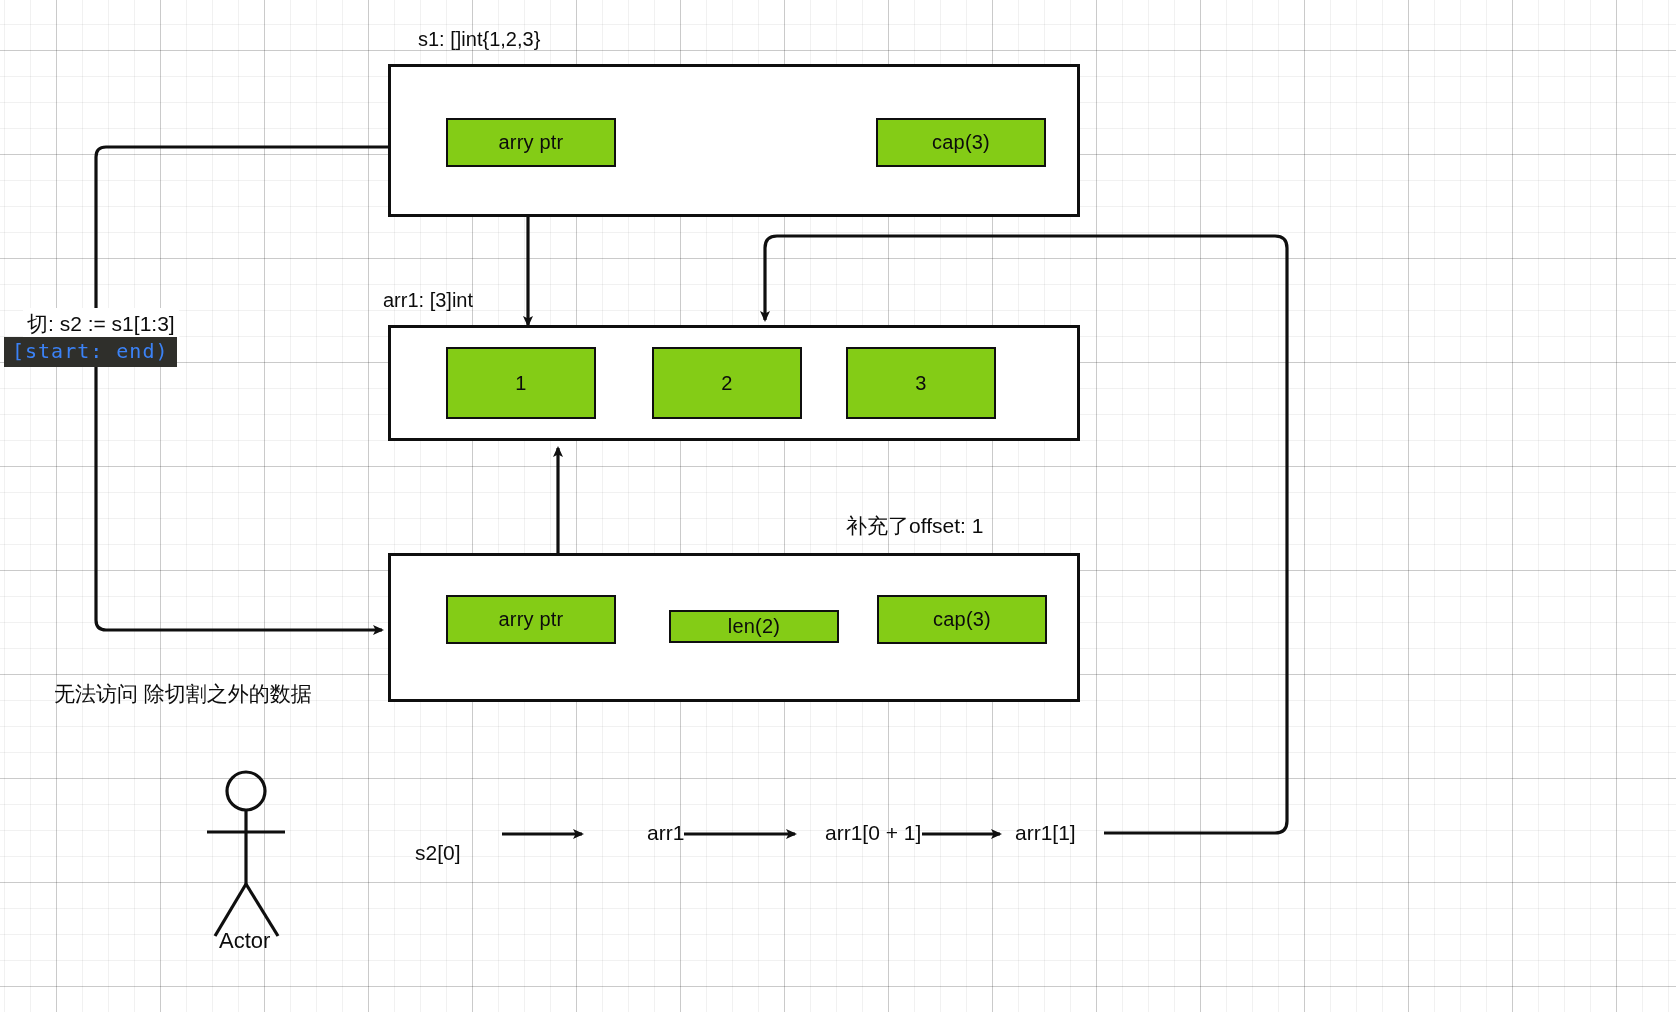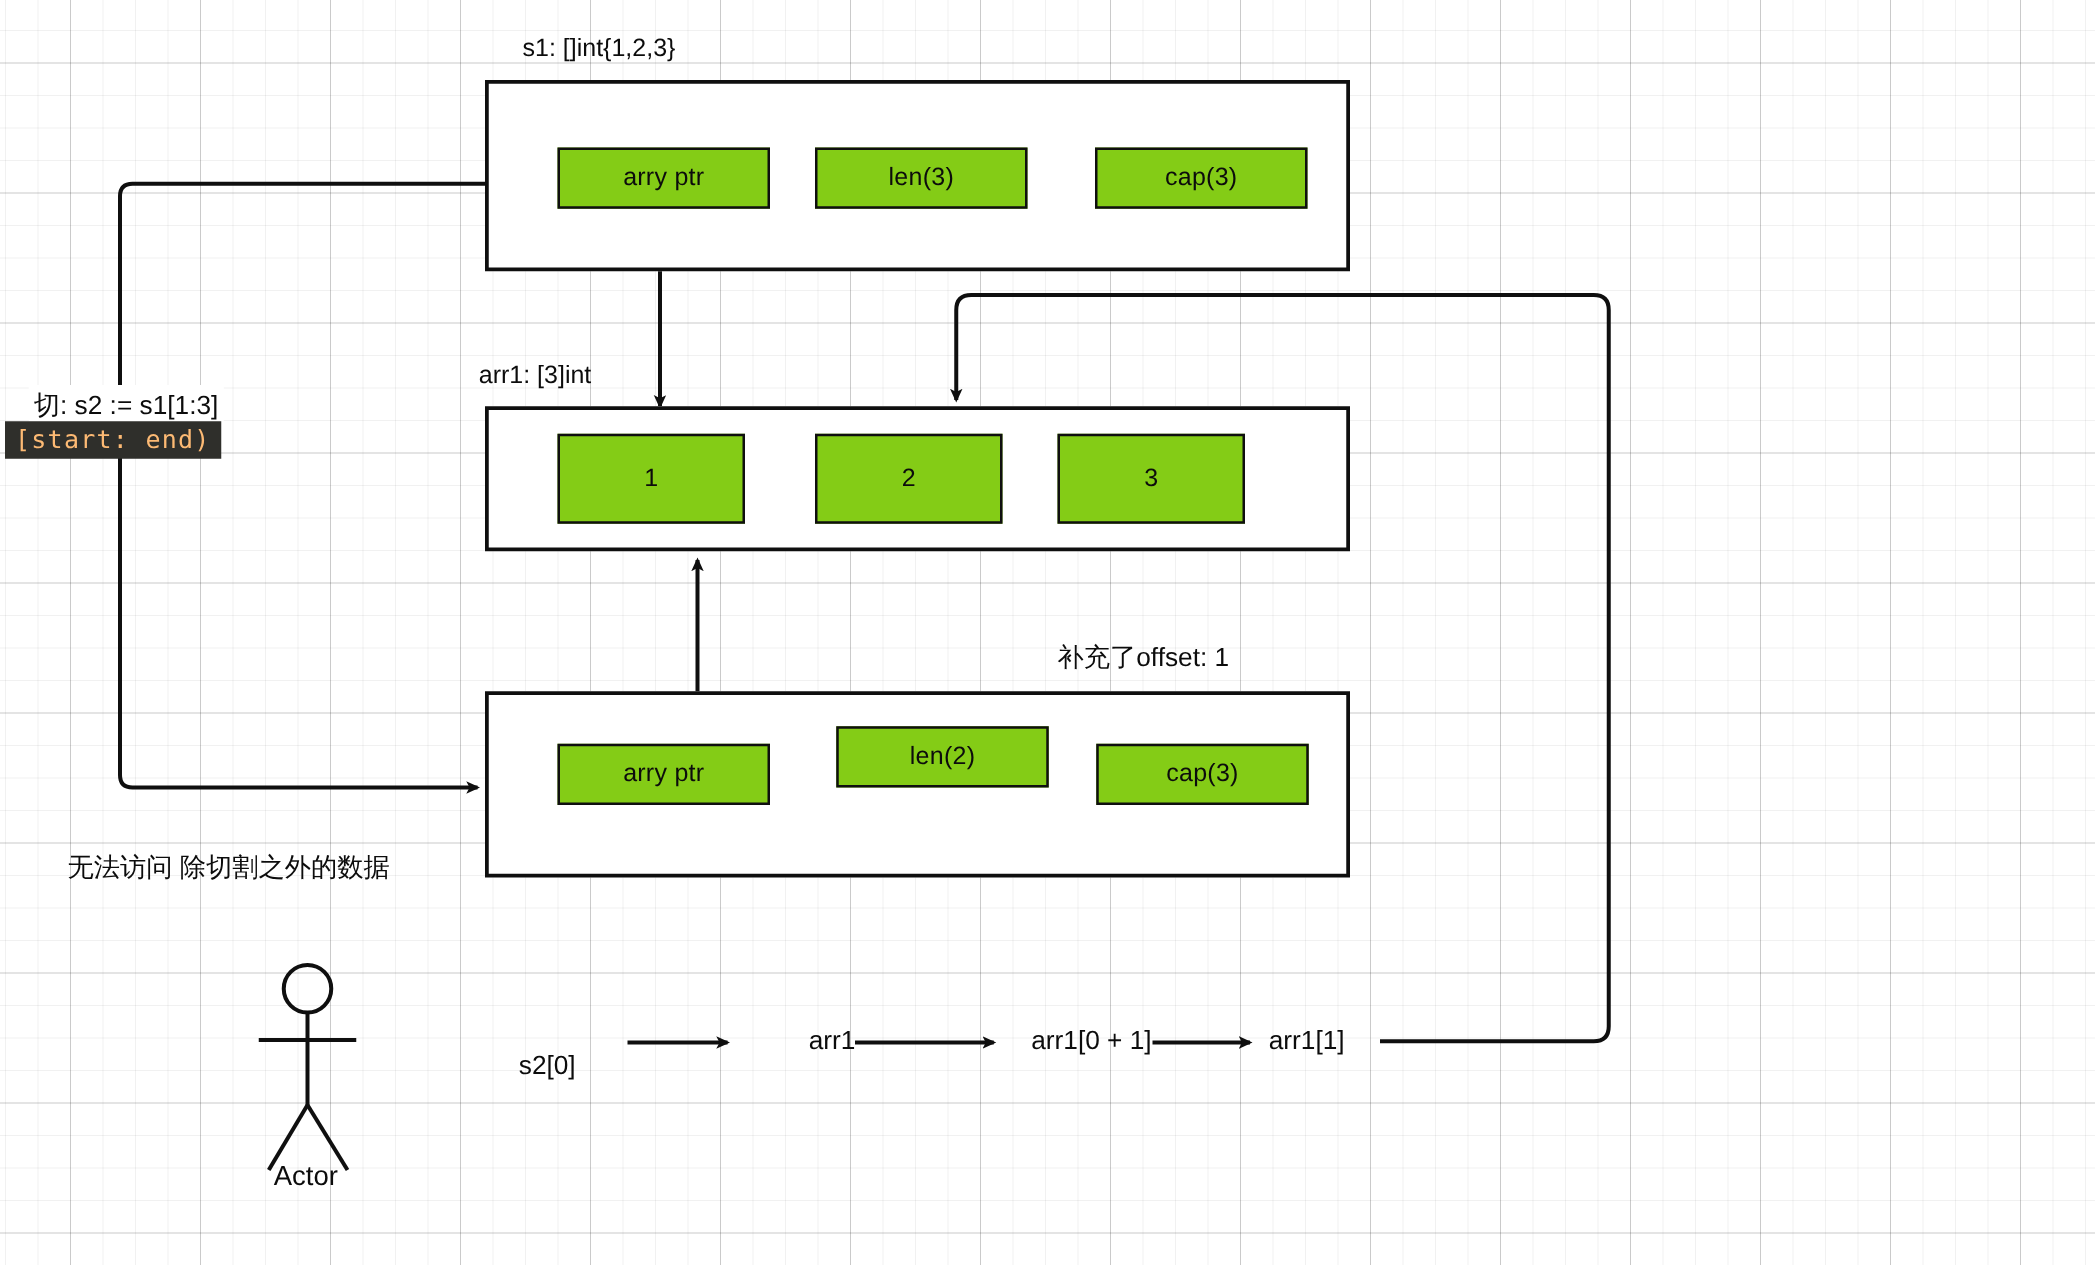--- a/index.html
+++ b/index.html
@@ -55,21 +55,21 @@
   }
   .label-cn {
     position: absolute;
     font-size: 21px;
     color: #0c0c0c;
     white-space: nowrap;
   }
   .code-hl {
     position: absolute;
     background: #2f2f2b;
-    color: #fdba74;
+    color: #3b82f6;
     font-family: "DejaVu Sans Mono", "Liberation Mono", monospace;
     font-size: 20px;
     letter-spacing: 1px;
     padding: 4px 8px 5px 8px;
     white-space: nowrap;
     line-height: 1.05;
   }
   .chain-label {
     position: absolute;
     font-size: 21px;
@@ -113,37 +113,36 @@
       <line x1="207" y1="832" x2="285" y2="832" stroke="#0f0f0f" stroke-width="3.2"></line>
       <line x1="246" y1="884" x2="215" y2="936" stroke="#0f0f0f" stroke-width="3.2"></line>
       <line x1="246" y1="884" x2="278" y2="936" stroke="#0f0f0f" stroke-width="3.2"></line>
     </g>
   </svg>
 
   <div class="label" style="left:418px; top:28px;">s1: []int{1,2,3}</div>
 
   <div class="struct-box" style="left:388px; top:64px; width:692px; height:153px;">
     <div class="cell" style="left:55px; top:51px; width:170px; height:49px;">arry ptr</div>
-    <div class="cell" style="left:261px; top:51px; width:170px; height:49px;">len(3)</div>
     <div class="cell" style="left:485px; top:51px; width:170px; height:49px;">cap(3)</div>
   </div>
 
   <div class="label" style="left:383px; top:289px;">arr1: [3]int</div>
 
   <div class="struct-box" style="left:388px; top:325px; width:692px; height:116px;">
     <div class="cell" style="left:55px; top:19px; width:150px; height:72px;">1</div>
     <div class="cell" style="left:261px; top:19px; width:150px; height:72px;">2</div>
     <div class="cell" style="left:455px; top:19px; width:150px; height:72px;">3</div>
   </div>
 
   <div class="label-cn" style="left:846px; top:512px;">补充了offset: 1</div>
 
   <div class="struct-box" style="left:388px; top:553px; width:692px; height:149px;">
     <div class="cell" style="left:55px; top:39px; width:170px; height:49px;">arry ptr</div>
-    <div class="cell" style="left:278px; top:25px; width:170px; height:49px;">len(2)</div>
+    <div class="cell" style="left:278px; top:54px; width:170px; height:33px;">len(2)</div>
     <div class="cell" style="left:486px; top:39px; width:170px; height:49px;">cap(3)</div>
   </div>
 
   <div class="label-cn" style="left:0; top:308px; background:#ffffff; padding:2px 4px;margin-left:23px;">切:  s2 := s1[1:3]</div>
 
   <div class="code-hl" style="left:4px; top:337px;">[start: end)</div>
 
   <div class="label-cn" style="left:54px; top:680px;">无法访问 除切割之外的数据</div>
 
   <div class="chain-label" style="left:415px; top:841px;">s2[0]</div>

